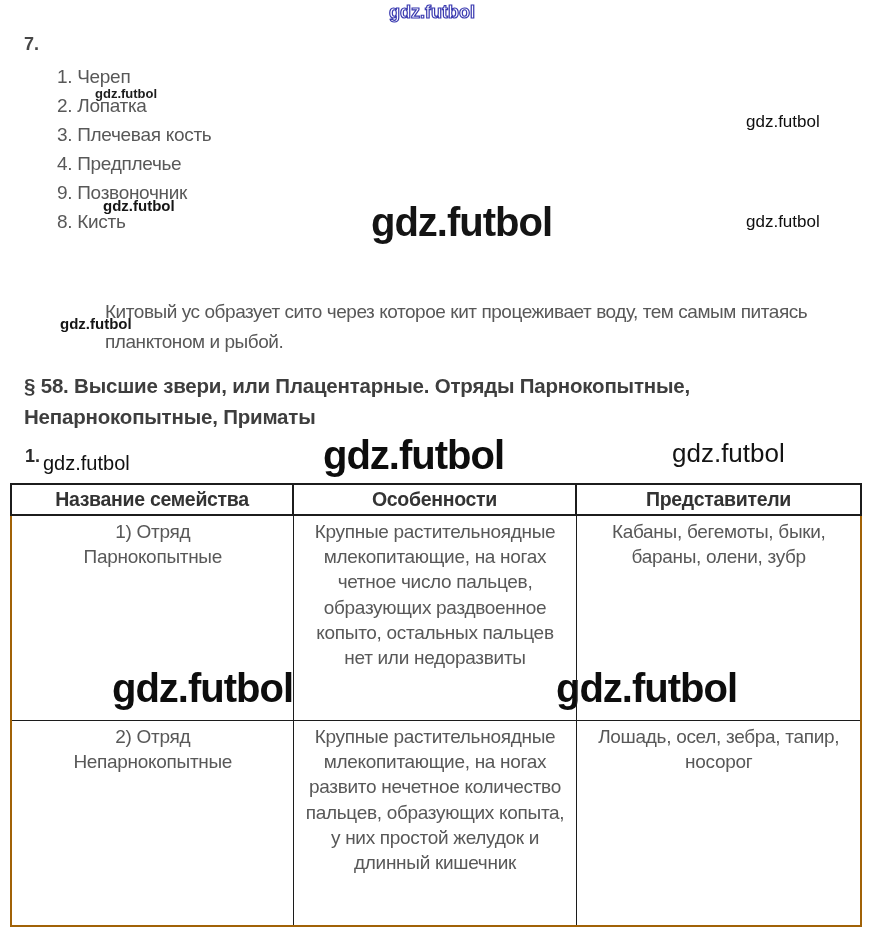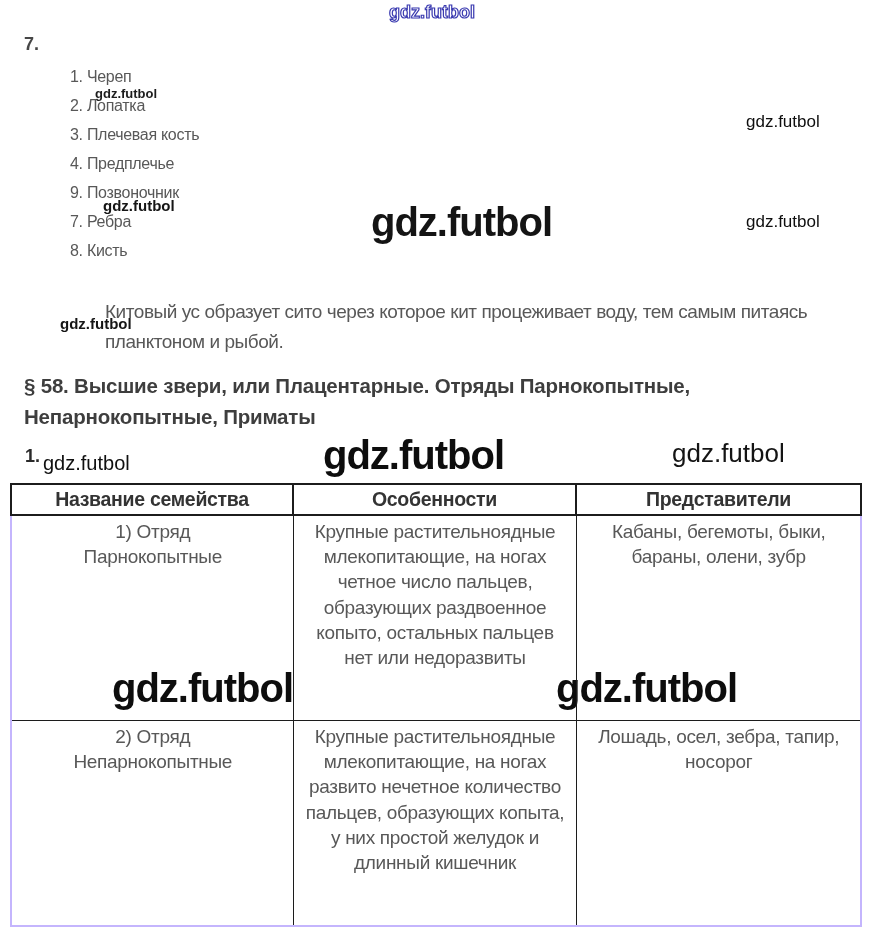--- a/index.html
+++ b/index.html
@@ -35,22 +35,22 @@
 
   
   .task7-label {
     position: absolute; left: 24px; top: 34px;
     font-size: 18px; font-weight: 700; color: #464646;
   }
   .skeleton-list {
     position: absolute; left: 57px; top: 62px;
   }
   .skeleton-list .li {
-    font-size: 16px; line-height: 29px;
-    color: #585858; letter-spacing: -0.3px; margin-left: 13px;
+    font-size: 19px; line-height: 29px;
+    color: #585858; letter-spacing: -0.3px;
   }
   .whale-note {
     position: absolute; left: 57px; top: 297px; width: 778px;
     font-size: 19px; line-height: 30px;
     color: #585858; letter-spacing: -0.45px; margin-left: 48px;
   }
 
   
   .section-heading {
     position: absolute; left: 24px; top: 370px; width: 742px;
@@ -80,21 +80,21 @@
   }
   table.orders td {
     border: 1.5px solid #1c1c1c;
     font-size: 19px; line-height: 25.2px;
     color: #585858; letter-spacing: -0.3px;
     vertical-align: top; text-align: center;
     padding: 3px 8px 3px 9px;
   }
   table.orders tr.row-1 td { height: 198px; }
   table.orders tr.row-2 td { height: 198px; }
-  table.orders { border: 2px solid #c4b5fd; }
+  table.orders { border: 2px solid #a16207; }
 </style>
 </head>
 <body>
 
 <div class="page">
 
   <span class="wm wm-top">gdz.futbol</span>
   <span class="wm wm-sm-lopatka">gdz.futbol</span>
   <span class="wm wm-right-1">gdz.futbol</span>
   <span class="wm wm-sm-ostatki">gdz.futbol</span>
@@ -108,21 +108,20 @@
   <span class="wm wm-big-row1-r">gdz.futbol</span>
 
   <div class="task7-label">7.</div>
 
   <div class="skeleton-list">
     <div class="li">1. Череп</div>
     <div class="li">2. Лопатка</div>
     <div class="li">3. Плечевая кость</div>
     <div class="li">4. Предплечье</div>
     <div class="li">9. Позвоночник</div>
-    <div class="li">7. Ребра</div>
     <div class="li">8. Кисть</div>
   </div>
 
   <div class="whale-note">Китовый ус образует сито через которое кит процеживает воду, тем самым питаясь планктоном и рыбой.</div>
 
   <div class="section-heading">§ 58. Высшие звери, или Плацентарные. Отряды Парнокопытные, Непарнокопытные, Приматы</div>
 
   <div class="task1-label">1.</div>
 
   <table class="orders">

